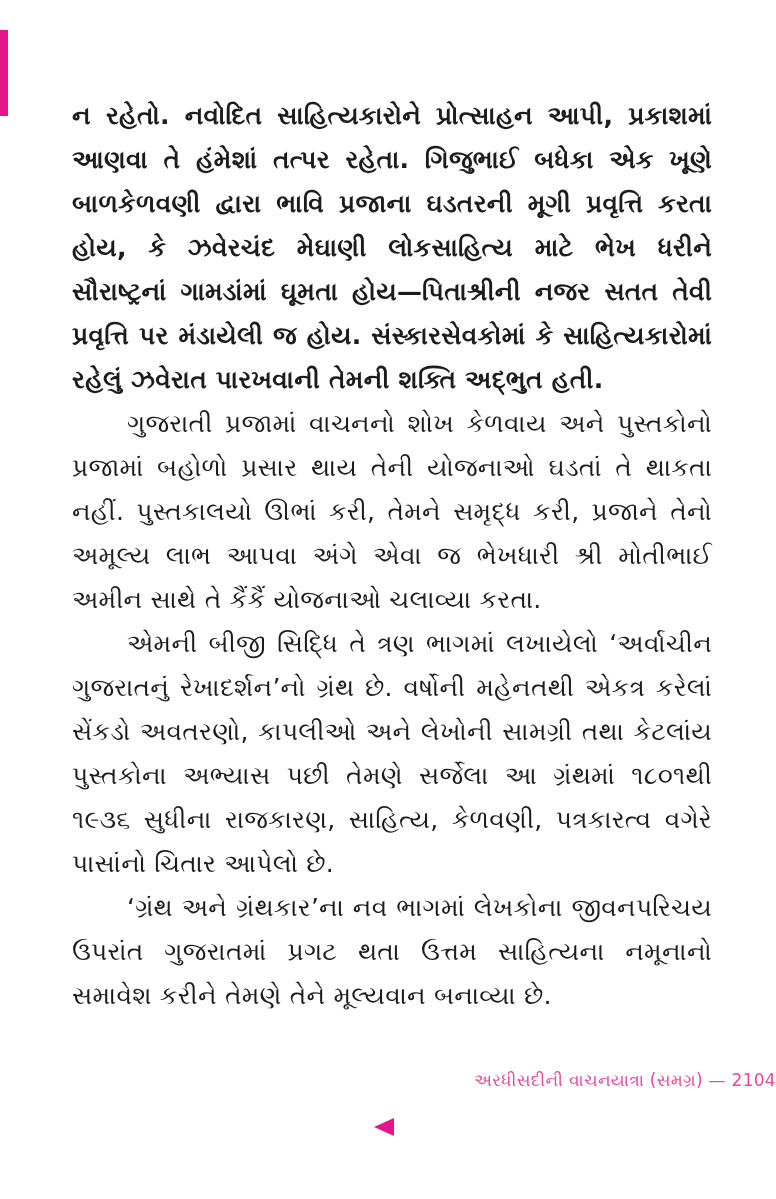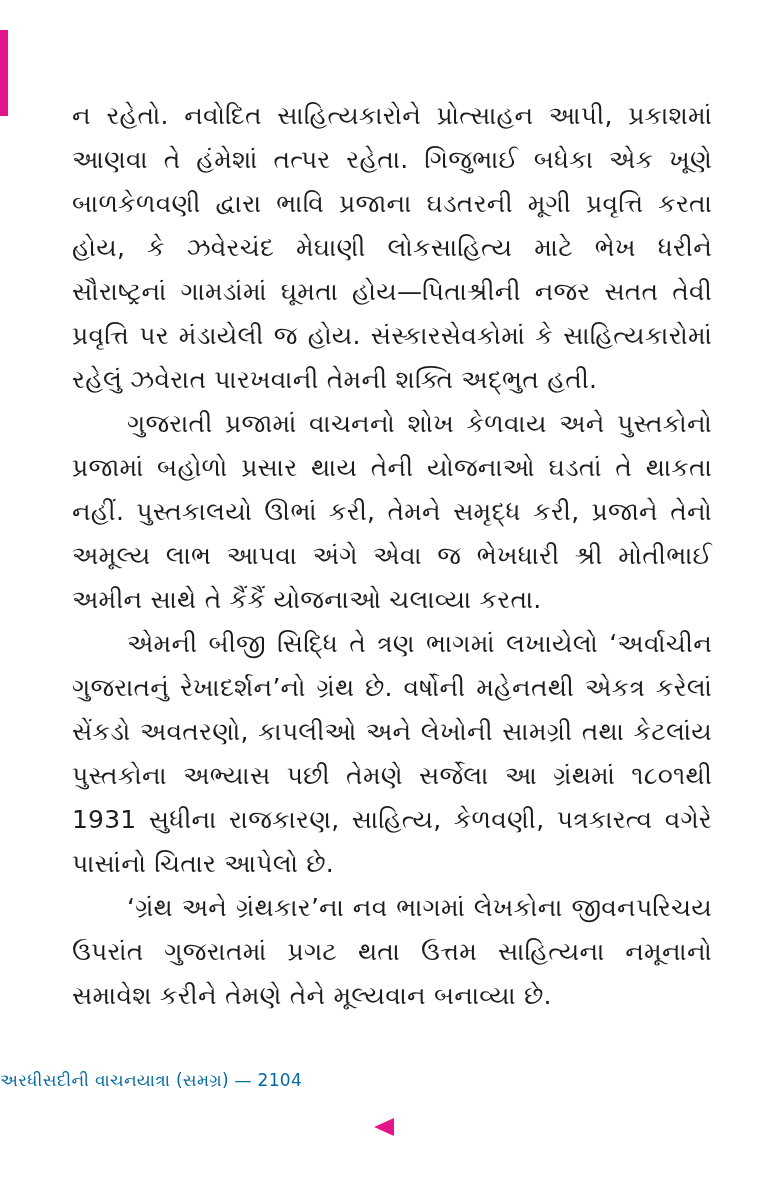--- a/index.html
+++ b/index.html
@@ -39,29 +39,30 @@
     line-height: 44px;
     text-align: justify;
     letter-spacing: 0.2px;
   }
   .text-block p {
     margin: 0;
     text-indent: 55px;
   }
   .text-block p.no-indent {
     text-indent: 0;
+    font-weight: bold;
   }
   .footer {
     position: absolute;
     left: 0;
     top: 1070px;
     width: 776px;
-    text-align: left;
+    text-align: right;
     font-size: 17px;
-    color: #0369a1;
+    color: #ec4899;
     letter-spacing: 0.3px;
   }
   
   .nav-triangle {
     position: absolute;
     left: 374px;
     top: 1118px;
     width: 0;
     height: 0;
     border-top: 9px solid transparent;
@@ -72,21 +73,21 @@
 </head>
 <body>
 
 <div class="page">
 
   <div class="edge-tab"></div>
 
   <div class="text-block">
     <p class="no-indent">ન રહેતો. નવોદિત સાહિત્યકારોને પ્રોત્સાહન આપી, પ્રકાશમાં આણવા તે હંમેશાં તત્પર રહેતા. ગિજુભાઈ બધેકા એક ખૂણે બાળકેળવણી દ્વારા ભાવિ પ્રજાના ઘડતરની મૂગી પ્રવૃત્તિ કરતા હોય, કે ઝવેરચંદ મેઘાણી લોકસાહિત્ય માટે ભેખ ધરીને સૌરાષ્ટ્રનાં ગામડાંમાં ઘૂમતા હોય—પિતાશ્રીની નજર સતત તેવી પ્રવૃત્તિ પર મંડાયેલી જ હોય. સંસ્કારસેવકોમાં કે સાહિત્યકારોમાં રહેલું ઝવેરાત પારખવાની તેમની શક્તિ અદ્ભુત હતી.</p>
     <p>ગુજરાતી પ્રજામાં વાચનનો શોખ કેળવાય અને પુસ્તકોનો પ્રજામાં બહોળો પ્રસાર થાય તેની યોજનાઓ ઘડતાં તે થાકતા નહીં. પુસ્તકાલયો ઊભાં કરી, તેમને સમૃદ્ધ કરી, પ્રજાને તેનો અમૂલ્ય લાભ આપવા અંગે એવા જ ભેખધારી શ્રી મોતીભાઈ અમીન સાથે તે કૈંકૈં યોજનાઓ ચલાવ્યા કરતા.</p>
-    <p>એમની બીજી સિદ્ધિ તે ત્રણ ભાગમાં લખાયેલો ‘અર્વાચીન ગુજરાતનું રેખાદર્શન’નો ગ્રંથ છે. વર્ષોની મહેનતથી એકત્ર કરેલાં સેંકડો અવતરણો, કાપલીઓ અને લેખોની સામગ્રી તથા કેટલાંય પુસ્તકોના અભ્યાસ પછી તેમણે સર્જેલા આ ગ્રંથમાં ૧૮૦૧થી 1931 સુધીના રાજકારણ, સાહિત્ય, કેળવણી, પત્રકારત્વ વગેરે પાસાંનો ચિતાર આપેલો છે.</p>
+    <p>એમની બીજી સિદ્ધિ તે ત્રણ ભાગમાં લખાયેલો ‘અર્વાચીન ગુજરાતનું રેખાદર્શન’નો ગ્રંથ છે. વર્ષોની મહેનતથી એકત્ર કરેલાં સેંકડો અવતરણો, કાપલીઓ અને લેખોની સામગ્રી તથા કેટલાંય પુસ્તકોના અભ્યાસ પછી તેમણે સર્જેલા આ ગ્રંથમાં ૧૮૦૧થી ૧૯૩૬ સુધીના રાજકારણ, સાહિત્ય, કેળવણી, પત્રકારત્વ વગેરે પાસાંનો ચિતાર આપેલો છે.</p>
     <p>‘ગ્રંથ અને ગ્રંથકાર’ના નવ ભાગમાં લેખકોના જીવનપરિચય ઉપરાંત ગુજરાતમાં પ્રગટ થતા ઉત્તમ સાહિત્યના નમૂનાનો સમાવેશ કરીને તેમણે તેને મૂલ્યવાન બનાવ્યા છે.</p>
 
   </div>
 
   <div class="footer">અરધીસદીની વાચનયાત્રા (સમગ્ર) — 2104</div>
 
   <div class="nav-triangle"></div>
 
 </div>
 

